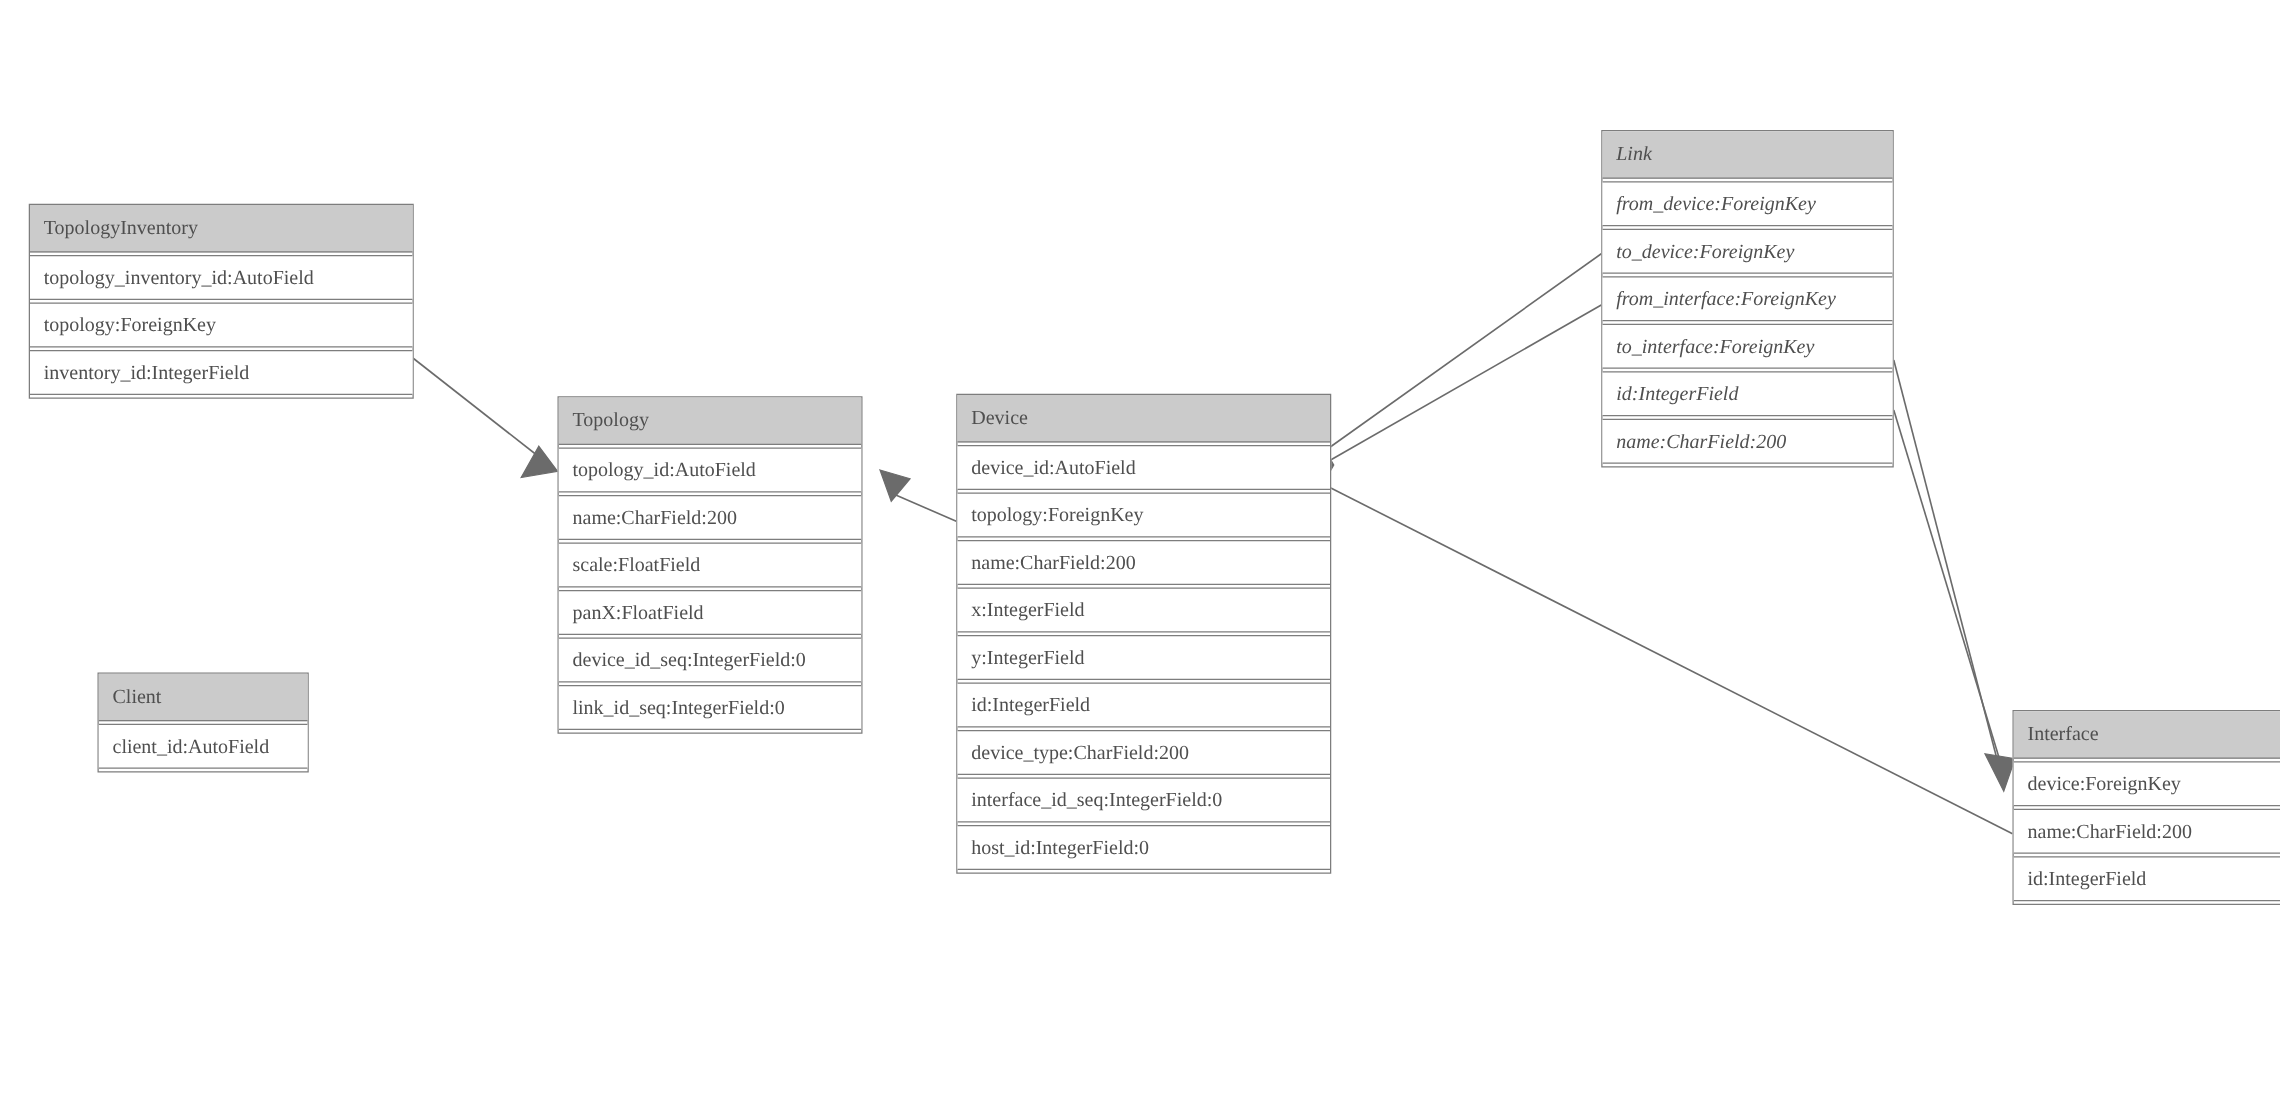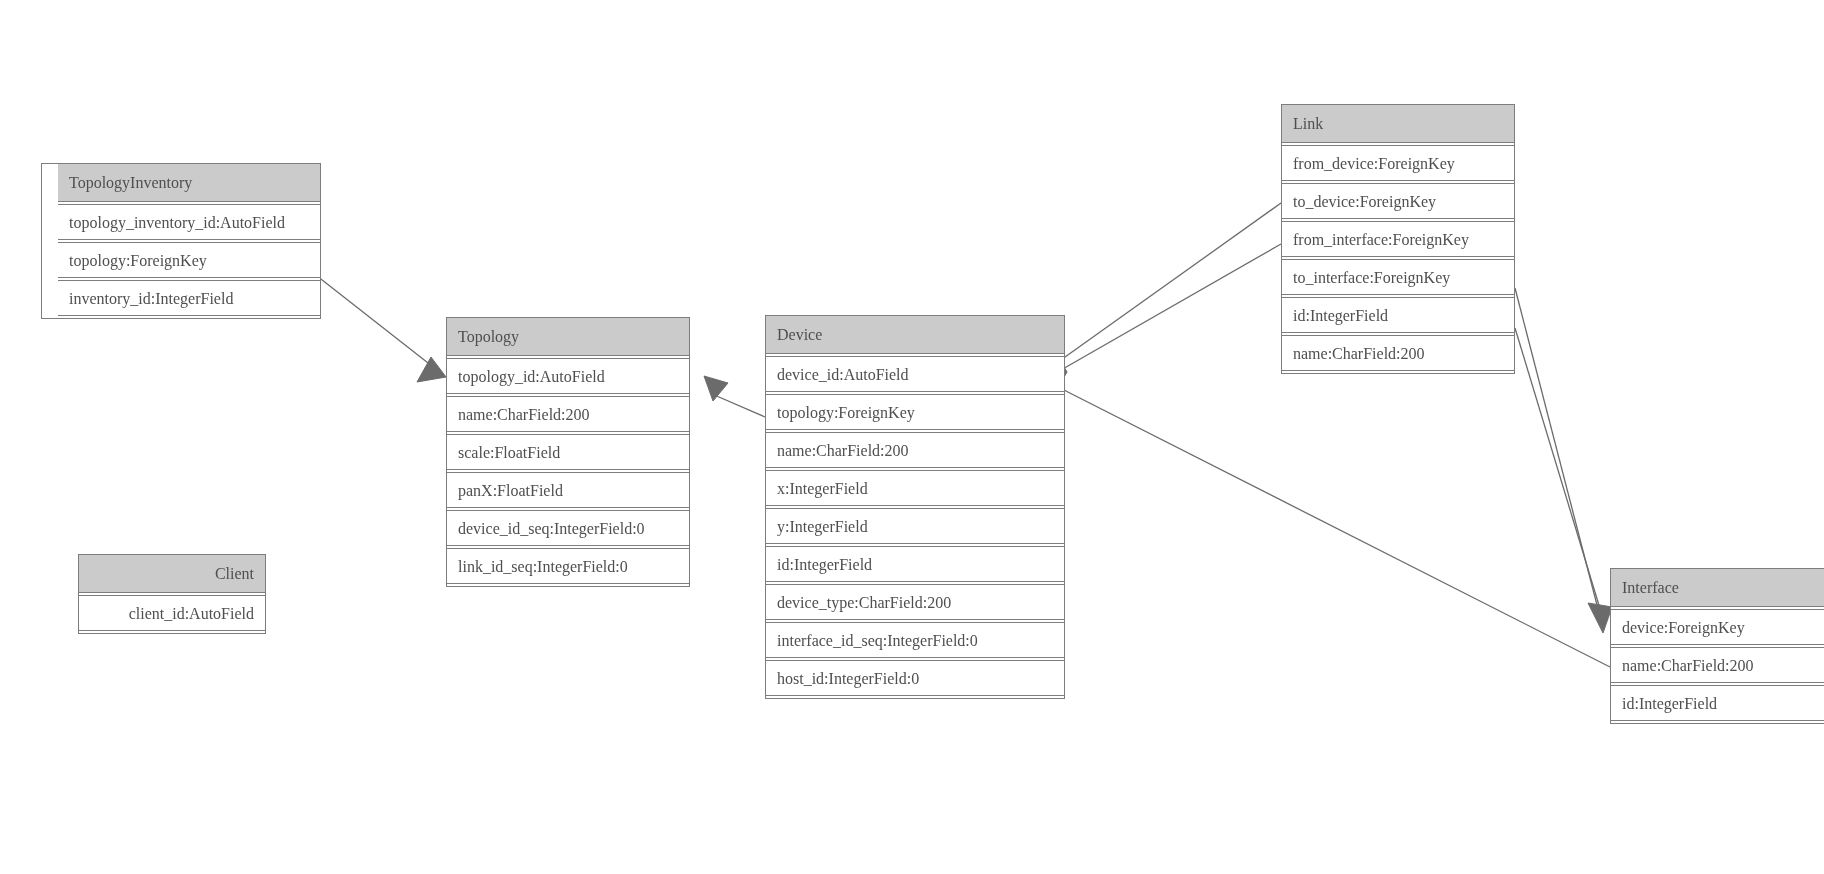--- a/index.html
+++ b/index.html
@@ -70,56 +70,56 @@
 
     <line x1="1610" y1="667" x2="1056" y2="386"></line>
     <polygon points="1037,372 1053,348 1067,372 1052,398"></polygon>
 
     <line x1="1515" y1="288" x2="1597" y2="605"></line>
 
     <line x1="1515" y1="328" x2="1601" y2="612"></line>
     <polygon points="1588,603 1612,607 1603,633"></polygon>
   </svg>
 
-  <div class="entity" style="left:41px; top:163px; width:280px;padding-left:16px;">
+  <div class="entity" style="left:23px; top:163px; width:308px;">
     <div class="hdr">TopologyInventory</div>
     <div class="row">topology_inventory_id:AutoField</div>
     <div class="row">topology:ForeignKey</div>
     <div class="row">inventory_id:IntegerField</div>
   </div>
 
   <div class="entity" style="left:446px; top:317px; width:244px;">
     <div class="hdr">Topology</div>
     <div class="row">topology_id:AutoField</div>
     <div class="row">name:CharField:200</div>
     <div class="row">scale:FloatField</div>
     <div class="row">panX:FloatField</div>
     <div class="row">device_id_seq:IntegerField:0</div>
     <div class="row">link_id_seq:IntegerField:0</div>
   </div>
 
-  <div class="entity" style="left:78px; top:554px; width:188px;text-align:right;">
+  <div class="entity" style="left:78px; top:538px; width:169px;">
     <div class="hdr">Client</div>
     <div class="row">client_id:AutoField</div>
   </div>
 
   <div class="entity" style="left:765px; top:315px; width:300px;">
     <div class="hdr">Device</div>
     <div class="row">device_id:AutoField</div>
     <div class="row">topology:ForeignKey</div>
     <div class="row">name:CharField:200</div>
     <div class="row">x:IntegerField</div>
     <div class="row">y:IntegerField</div>
     <div class="row">id:IntegerField</div>
     <div class="row">device_type:CharField:200</div>
     <div class="row">interface_id_seq:IntegerField:0</div>
     <div class="row">host_id:IntegerField:0</div>
   </div>
 
-  <div class="entity" style="left:1281px; top:104px; width:234px;">
+  <div class="entity" style="left:1281px; top:104px; width:234px;font-style:italic;">
     <div class="hdr">Link</div>
     <div class="row">from_device:ForeignKey</div>
     <div class="row">to_device:ForeignKey</div>
     <div class="row">from_interface:ForeignKey</div>
     <div class="row">to_interface:ForeignKey</div>
     <div class="row">id:IntegerField</div>
     <div class="row">name:CharField:200</div>
   </div>
 
   <div class="entity" style="left:1610px; top:568px; width:229px;">

